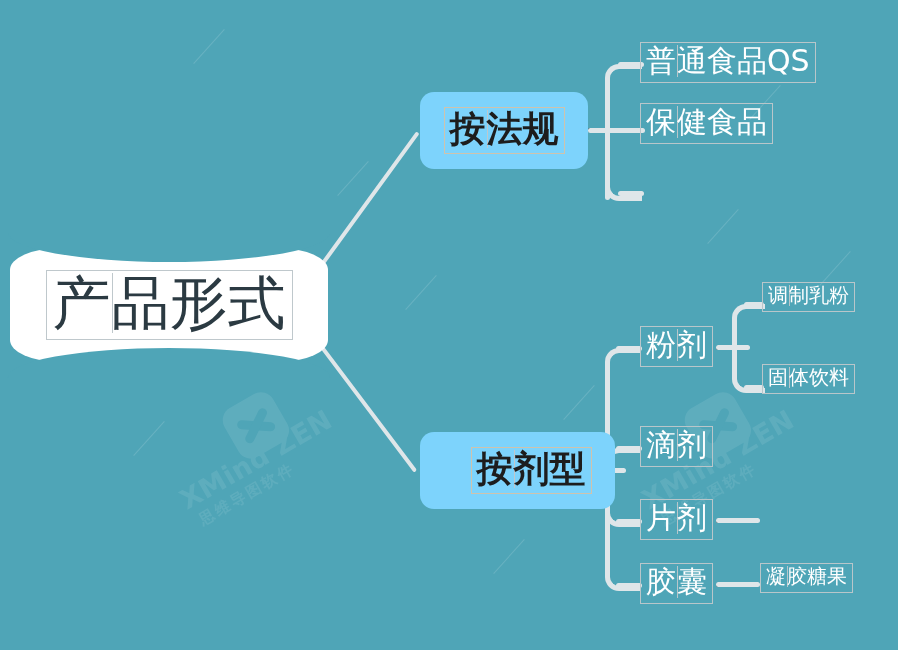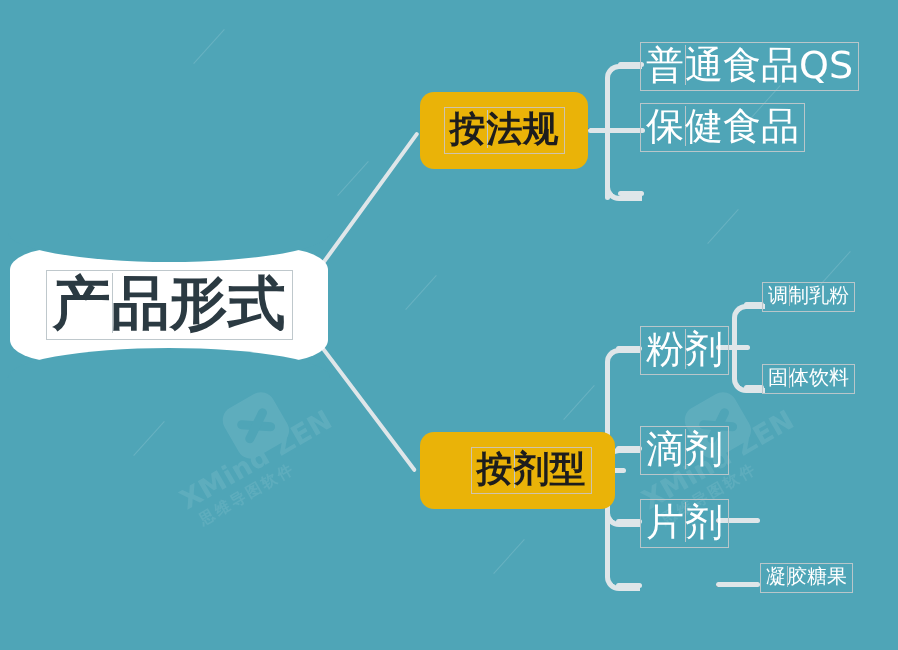--- a/index.html
+++ b/index.html
@@ -152,56 +152,56 @@
   }
   .root-node::after {
     bottom: -20px;
     border-top-left-radius: 52% 90%;
     border-top-right-radius: 52% 90%;
   }
   .root-label {
     position: relative;
     z-index: 3;
     font-size: 58px;
-    font-weight: 700;
+    font-weight: 400;
     color: #2b3a42;
     line-height: 1.05;
     padding: 2px 6px 6px 6px;
     border: 1px solid #bfc8cc;
     background: transparent;
     white-space: nowrap;
   }
 
   
   .branch-node {
     position: absolute;
     display: flex;
     align-items: center;
     justify-content: center;
-    background: #eab308;
+    background: #7dd3fc;
     border-radius: 14px;
   }
   .branch-label {
     font-size: 36px;
     font-weight: 700;
     color: #1d1d1d;
     line-height: 1.05;
     padding: 2px 5px 5px 5px;
     border: 1px solid #cfc3ad;
     white-space: nowrap;
   }
 
   
   .topic {
     position: absolute;
     display: flex;
     align-items: center;
   }
   .topic-label {
-    font-size: 38px;
+    font-size: 30px;
     font-weight: 400;
     color: #ffffff;
     line-height: 1.06;
     padding: 2px 5px 5px 5px;
     border: 1px solid #b9c6ca;
     white-space: nowrap;
   }
   .topic-label.small { font-size: 20px; }
 
   
@@ -324,20 +324,23 @@
   </div>
 
   <div class="topic" style="left:640px; top:426px;">
     <div class="topic-label"><span class="seg">滴</span>剂</div>
   </div>
 
   <div class="topic" style="left:640px; top:499px;">
     <div class="topic-label"><span class="seg">片</span>剂</div>
   </div>
 
+  <div class="topic" style="left:640px; top:563px;">
+    <div class="topic-label"><span class="seg">胶</span>囊</div>
+  </div>
 
   <div class="topic" style="left:762px; top:282px;">
     <div class="topic-label small"><span class="seg">调</span>制乳粉</div>
   </div>
 
   <div class="topic" style="left:762px; top:364px;">
     <div class="topic-label small"><span class="seg">固</span>体饮料</div>
   </div>
 
 

